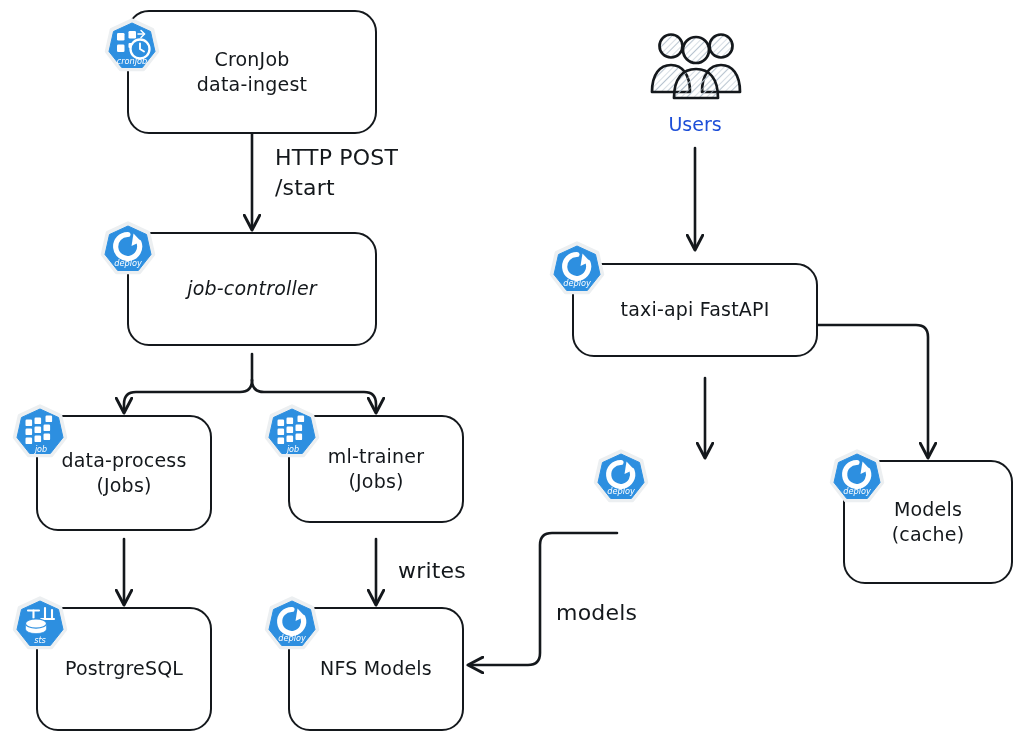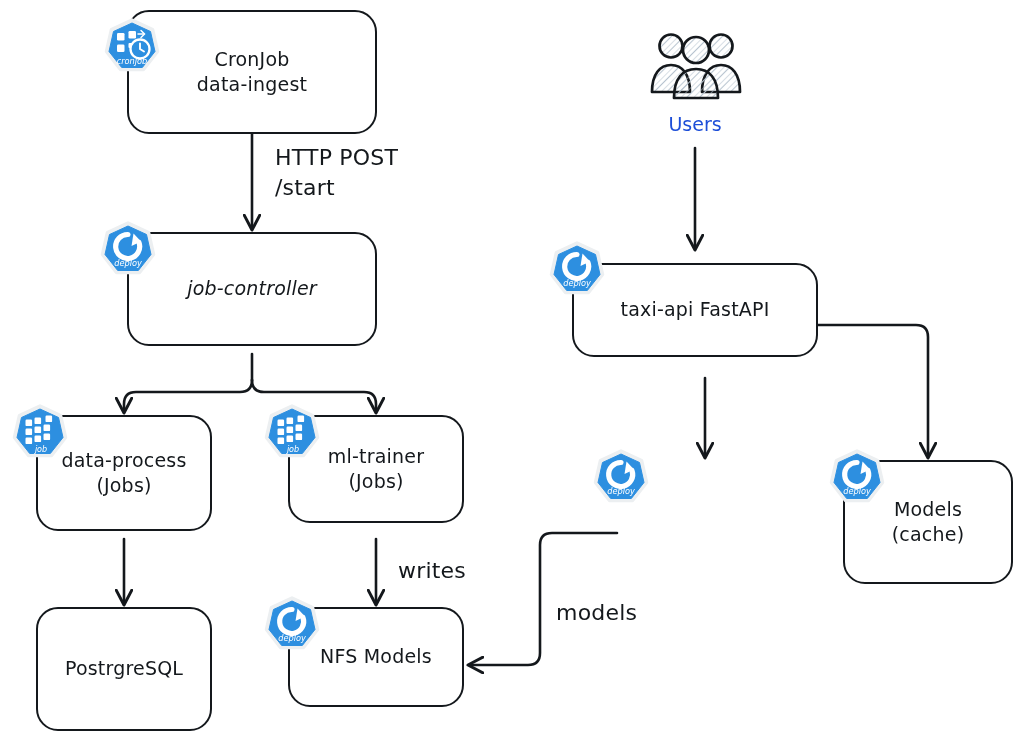--- a/index.html
+++ b/index.html
@@ -160,22 +160,39 @@
         <rect x="22.5" y="31.5" width="6.6" height="6.6" rx="1.2"></rect>
         <rect x="31.5" y="29.5" width="6.6" height="6.6" rx="1.2"></rect>
       </g>
       <text x="29" y="48" font-size="8" fill="#ffffff" text-anchor="middle" font-family="DejaVu Sans, sans-serif" font-style="italic">job</text>
     </svg>
   </div>
 
   <div class="node" style="left:36px;top:607px;width:176px;height:124px;text-align:center;">
     <span class="label">PostrgreSQL</span>
   </div>
-
-  <div class="node" style="left:288px;top:607px;width:176px;height:100px;">
+  <div class="k8s-badge" style="left:12px;top:596px;">
+    <svg viewBox="0 0 56 56" xmlns="http://www.w3.org/2000/svg">
+      <path d="M28,2 L48.5,11.5 L53.5,33.5 L39.5,51.5 L16.5,51.5 L2.5,33.5 L7.5,11.5 Z" fill="#eceff1" stroke="#eceff1" stroke-width="3.5" stroke-linejoin="round"></path>
+      <path d="M28,5 L46.5,13.5 L51,33.5 L38.3,49.5 L17.7,49.5 L5,33.5 L9.5,13.5 Z" fill="#2d8fe0" stroke="#2d8fe0" stroke-width="1" stroke-linejoin="round"></path>
+      <g stroke="#ffffff" stroke-width="2.1" fill="none" stroke-linecap="round">
+        <path d="M16,14.5 L27,14.5"></path>
+        <path d="M21.5,14.5 L21.5,22"></path>
+        <path d="M33,12 L33,23"></path>
+        <path d="M40,14 L40,23"></path>
+        <path d="M29,23 L42,23"></path>
+      </g>
+      <ellipse cx="24" cy="27.5" rx="10.5" ry="4.6" fill="#ffffff"></ellipse>
+      <path d="M13.5,27.5 L13.5,33 A10.5,4.6 0 0 0 34.5,33 L34.5,27.5" fill="#ffffff" stroke="#2d8fe0" stroke-width="0.6"></path>
+      <ellipse cx="24" cy="27.5" rx="10.5" ry="4.6" fill="#ffffff" stroke="#2d8fe0" stroke-width="1.1"></ellipse>
+      <text x="28" y="46.5" font-size="8.2" fill="#ffffff" text-anchor="middle" font-family="DejaVu Sans, sans-serif" font-style="italic">sts</text>
+    </svg>
+  </div>
+
+  <div class="node" style="left:288px;top:607px;width:176px;height:124px;">
     <span class="label">NFS Models</span>
   </div>
   <div class="k8s-badge" style="left:264px;top:596px;">
     <svg viewBox="0 0 56 56" xmlns="http://www.w3.org/2000/svg">
       <path d="M28,2 L48.5,11.5 L53.5,33.5 L39.5,51.5 L16.5,51.5 L2.5,33.5 L7.5,11.5 Z" fill="#eceff1" stroke="#eceff1" stroke-width="3.5" stroke-linejoin="round"></path>
       <path d="M28,5 L46.5,13.5 L51,33.5 L38.3,49.5 L17.7,49.5 L5,33.5 L9.5,13.5 Z" fill="#2d8fe0" stroke="#2d8fe0" stroke-width="1" stroke-linejoin="round"></path>
       <path d="M28,13.5 A12,12 0 1 0 39,21.5" fill="none" stroke="#ffffff" stroke-width="5.2" stroke-linecap="round"></path>
       <path d="M33.5,12.5 L41,20.5 L31.5,25 Z" fill="#ffffff"></path>
       <text x="28" y="45" font-size="8.2" fill="#ffffff" text-anchor="middle" font-family="DejaVu Sans, sans-serif" font-style="italic">deploy</text>
     </svg>

